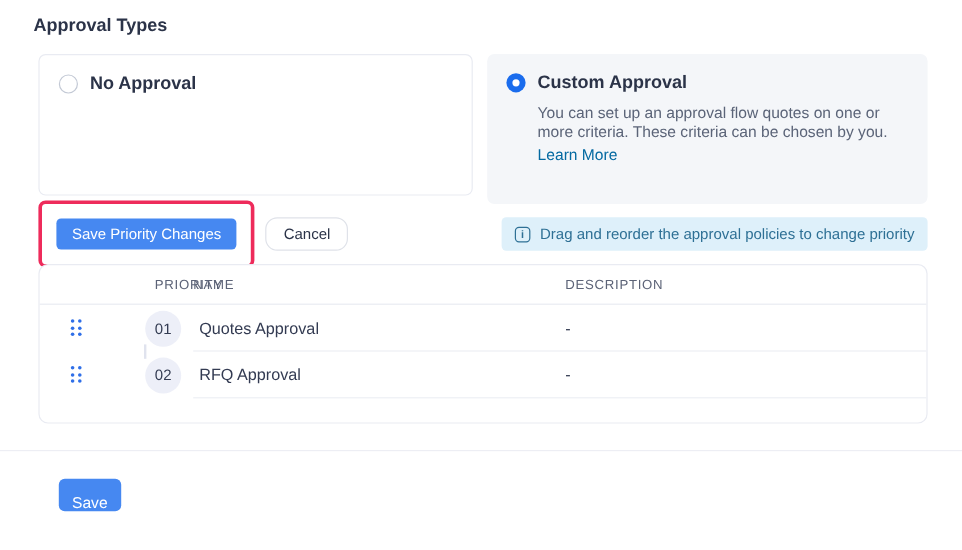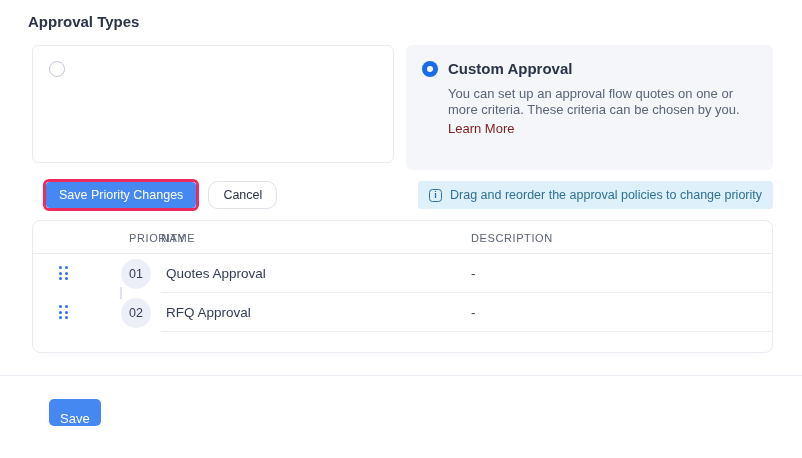--- a/index.html
+++ b/index.html
@@ -12,25 +12,25 @@
   .card { border-radius:6px; padding:15px 16px; }
   .card.no-approval { width:362px; height:118px; background:#ffffff; border:1px solid #e9ebf2; }
   .card.custom-approval { width:367px; height:125px; background:#f4f6f9; }
   .option-header { display:flex; align-items:center; gap:10px; }
   .option-title { font-size:15px; font-weight:700; color:#2b3348; }
   .radio { width:16px; height:16px; border-radius:50%; flex:0 0 16px; position:relative; }
   .radio.off { background:#ffffff; border:1px solid #c3c9d5; }
   .radio.on { background:#1a6ced; }
   .radio.on .radio-dot { position:absolute; left:5px; top:5px; width:6px; height:6px; background:#ffffff; border-radius:50%; }
   .option-desc { margin:9px 0 0 26px; font-size:13px; line-height:16px; color:#5b6478; width:305px; }
-  .learn-more { display:inline-block; margin:3px 0 0 26px; font-size:13px; color:#7f1d1d; text-decoration:none; cursor:pointer; }
+  .learn-more { display:inline-block; margin:3px 0 0 26px; font-size:13px; color:#0369a1; text-decoration:none; cursor:pointer; }
 
   
   .actions-row { position:absolute; left:32px; top:177px; width:741px; height:36px; display:flex; align-items:center; }
-  .red-wrap { border:3px solid #ee2b5b; border-radius:6px; padding:0; margin-left:11px; }
+  .red-wrap { border:3px solid #ee2b5b; border-radius:6px; padding:12px; margin-left:0; }
   .btn-primary { background:#4688f1; color:#ffffff; border:none; border-radius:4px; font-size:12.5px; font-family:inherit; padding:6px 13px; cursor:pointer; }
   .btn-cancel { margin-left:9px; background:#ffffff; color:#2b3348; border:1px solid #dfe2e9; border-radius:10px; font-size:12.5px; font-family:inherit; padding:6px 14px; cursor:pointer; }
   .flex-spacer { flex:1; }
   .info-banner { background:#def0fa; color:#2e7095; border-radius:4px; font-size:12.5px; padding:7px 11px; display:flex; align-items:center; gap:8px; }
   .info-icon { width:13px; height:13px; border:1.3px solid #2e7095; border-radius:3.5px; font-size:9px; line-height:10px; font-weight:700; display:flex; align-items:center; justify-content:center; flex:0 0 13px; }
 
   
   .table-container { position:absolute; left:32px; top:220px; width:741px; height:133px; border:1px solid #e9ebf2; border-radius:8px; background:#ffffff; }
   .t-header { position:relative; height:33px; border-bottom:1px solid #e9ebf2; font-size:11px; letter-spacing:0.6px; color:#5c6377; }
   .t-header span { position:absolute; top:11px; }
@@ -53,20 +53,21 @@
 </head>
 <body>
 
 <div class="page-title">Approval Types</div>
 
 <div class="cards">
 
   <div class="card no-approval">
     <div class="option-header">
       <span class="radio off"></span>
+      <span class="option-title">No Approval</span>
     </div>
   </div>
 
   <div class="card custom-approval">
     <div class="option-header">
       <span class="radio on">
           <span class="radio-dot"></span>
         </span>
       <span class="option-title">Custom Approval</span>
     </div>

